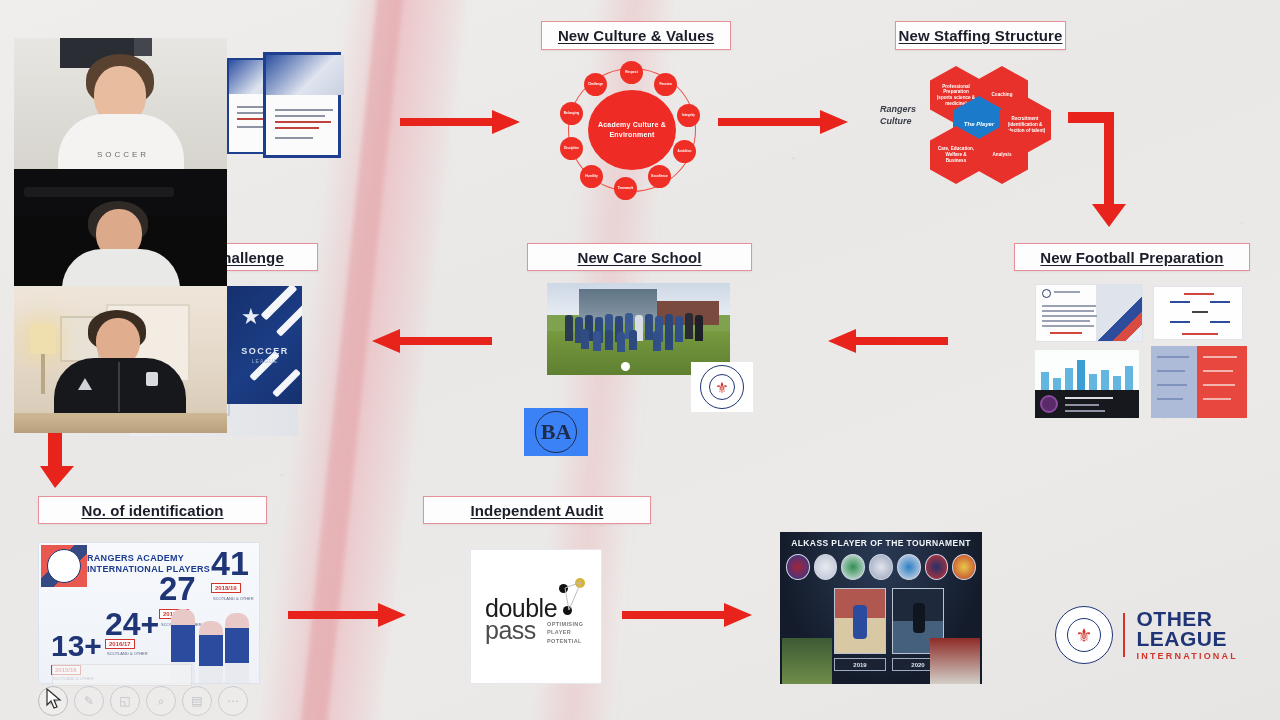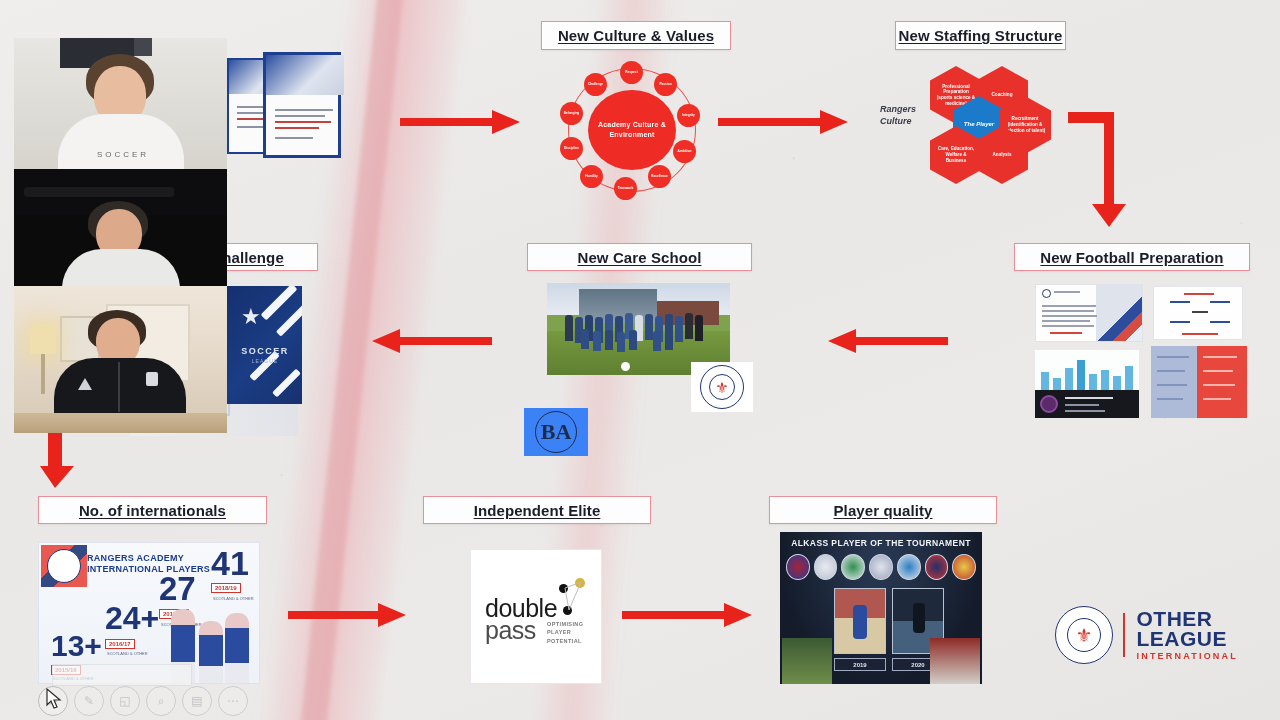--- a/index.html
+++ b/index.html
@@ -284,27 +284,24 @@
   <div class="label-box" style="left:130px; top:243px; width:188px; height:28px;">
     <span style="margin-left:58px;">hallenge</span>
   </div>
   <div class="label-box" style="left:527px; top:243px; width:225px; height:28px;">
     <span>New Care School</span>
   </div>
   <div class="label-box" style="left:1014px; top:243px; width:236px; height:28px;">
     <span>New Football Preparation</span>
   </div>
   <div class="label-box" style="left:38px; top:496px; width:229px; height:28px;">
-    <span>No. of internationals</span>
+    <span>No. of identification</span>
   </div>
   <div class="label-box" style="left:423px; top:496px; width:228px; height:28px;">
-    <span>Independent Elite</span>
-  </div>
-  <div class="label-box" style="left:769px; top:496px; width:228px; height:28px;">
-    <span>Player quality</span>
+    <span>Independent Audit</span>
   </div>
 
   <div class="arrow" style="left:400px; top:107px;">
     <svg width="120" height="30" viewBox="0 0 120 30">
         <path d="M0 11 H92 V3 L120 15 L92 27 V19 H0 Z" fill="#e8231b"></path>
       </svg>
   </div>
   <div class="arrow" style="left:718px; top:107px;">
     <svg width="130" height="30" viewBox="0 0 130 30">
         <path d="M0 11 H102 V3 L130 15 L102 27 V19 H0 Z" fill="#e8231b"></path>
@@ -523,21 +520,21 @@
 
   <div id="intl">
     <div class="ribbon"></div>
     <div class="crest" style="border:1.5px solid #1f3576;border-radius:50%;background:#fff;"></div>
     <div class="hdr">RANGERS ACADEMY INTERNATIONAL PLAYERS</div>
 
     <div class="num" style="left:12px;  top:90px; font-size:30px;">13+</div>
     <div class="season" style="left:12px; top:122px;">2015/16</div>
     <div class="sub" style="left:14px; top:133px;">SCOTLAND &amp; OTHER</div>
 
-    <div class="num" style="left:66px;  top:62px; font-size:32px;">24+</div>
+    <div class="num" style="left:66px;  top:68px; font-size:32px;">24+</div>
     <div class="season" style="left:66px; top:96px;">2016/17</div>
     <div class="sub" style="left:68px; top:108px;">SCOTLAND &amp; OTHER</div>
 
     <div class="num" style="left:120px; top:32px; font-size:33px;">27</div>
     <div class="season" style="left:120px; top:66px;">2017/18</div>
     <div class="sub" style="left:122px; top:79px;">SCOTLAND &amp; OTHER</div>
 
     <div class="num" style="left:172px; top:6px; font-size:34px;">41</div>
     <div class="season" style="left:172px; top:40px;">2018/19</div>
     <div class="sub" style="left:174px; top:53px;">SCOTLAND &amp; OTHER</div>

